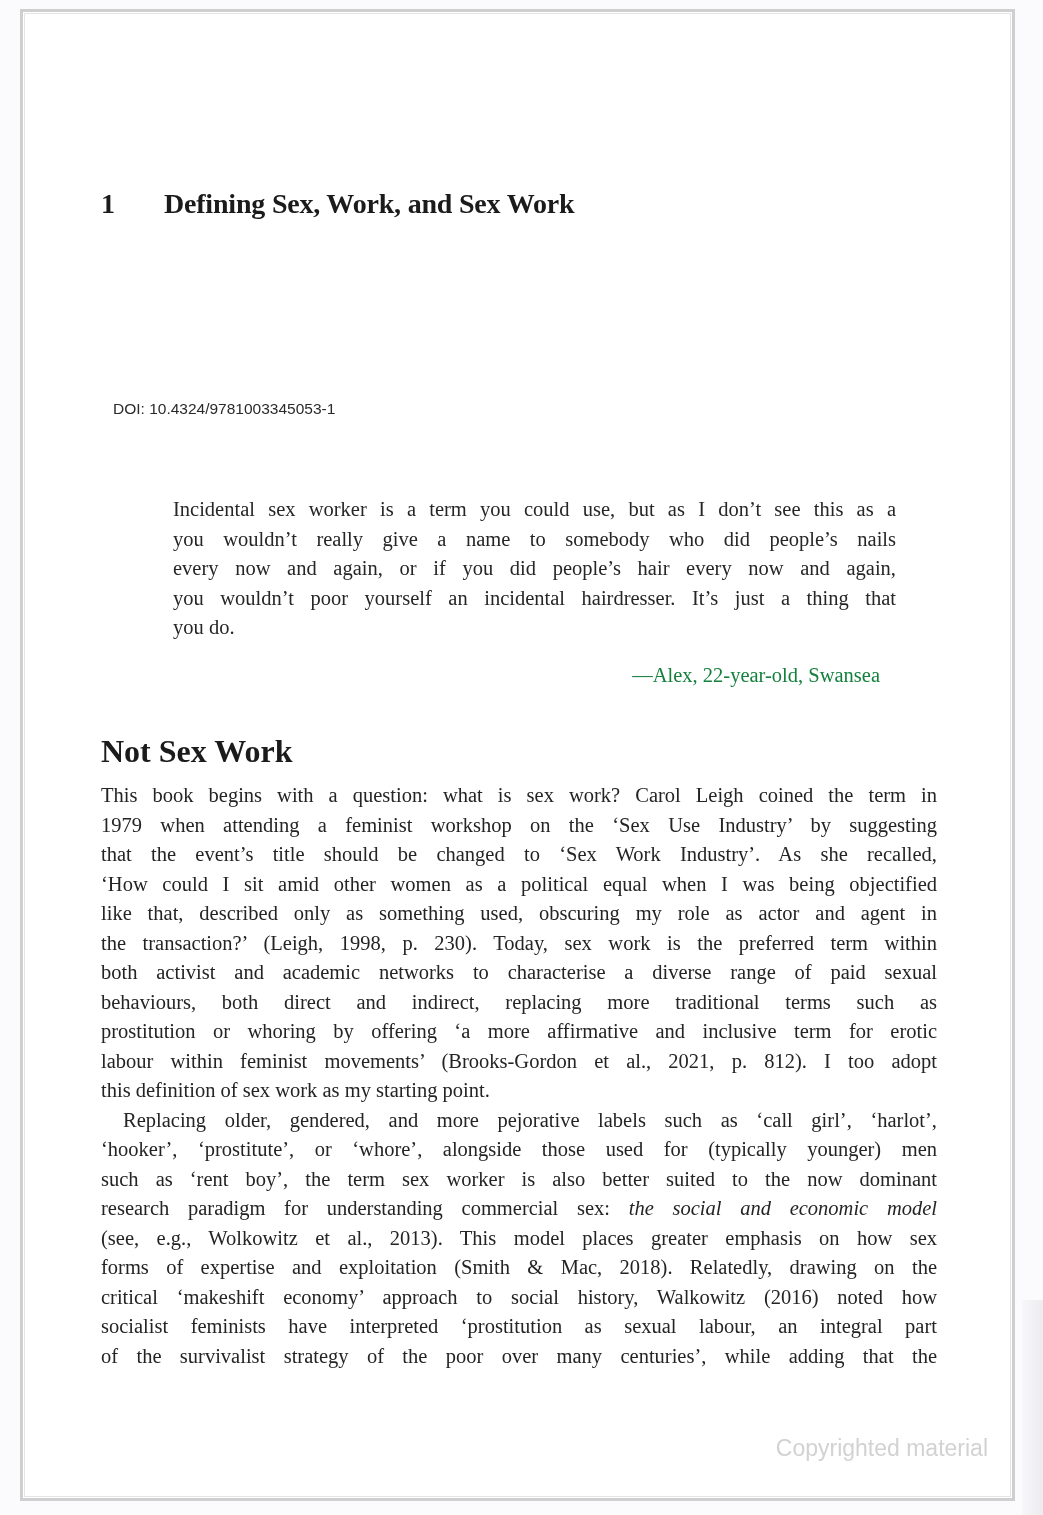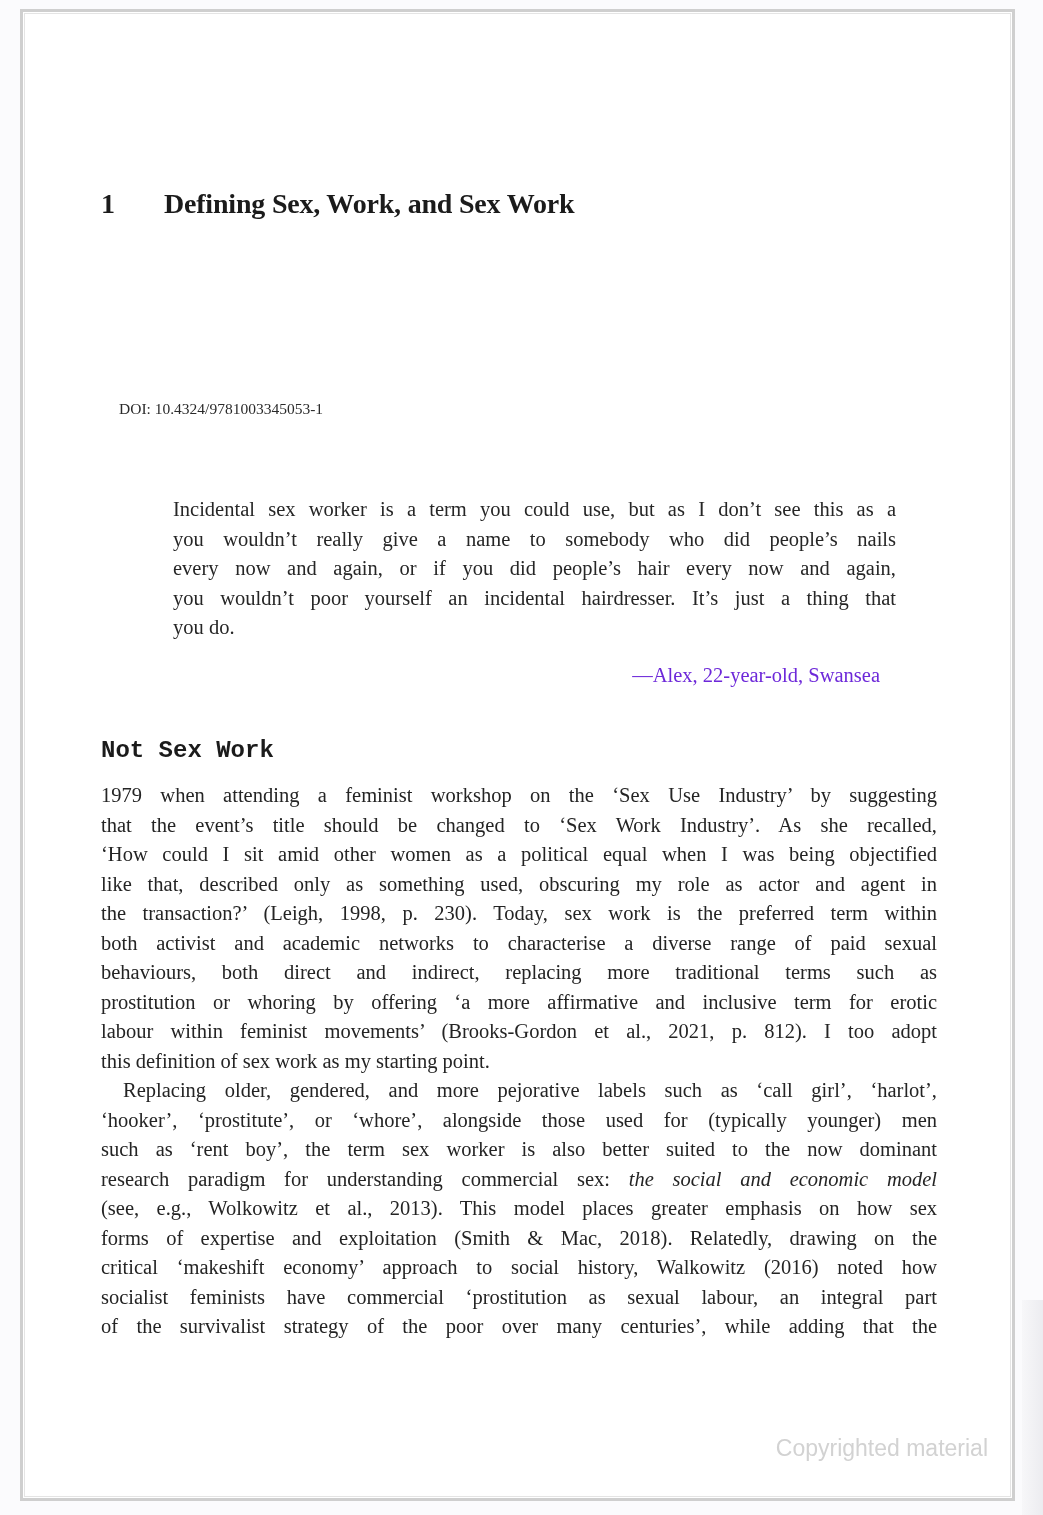--- a/index.html
+++ b/index.html
@@ -54,23 +54,23 @@
       color: #1b1b1b;
       white-space: nowrap;
       letter-spacing: -0.2px;
     }
     .chapter-number {
       display: inline-block;
       width: 63px;
     }
     .doi {
       position: absolute;
-      left: 119px;
+      left: 113px;
       top: 399px;
-      font-family: Liberation Serif, serif;
+      font-family: Liberation Sans, sans-serif;
       font-size: 15.5px;
       line-height: 20px;
       color: #2a2a2a;
       white-space: nowrap;
       text-align: center;
     }
     .epigraph {
       position: absolute;
       left: 157px;
       top: 479px;
@@ -90,30 +90,30 @@
     .epigraph-line.last {
       text-align-last: left;
     }
     .attribution {
       position: absolute;
       right: 163px;
       top: 661px;
       font-family: "Liberation Serif", "DejaVu Serif", serif;
       font-size: 20.5px;
       line-height: 29.5px;
-      color: #6d28d9;
+      color: #15803d;
       white-space: nowrap;
     }
     .section-heading {
       position: absolute;
       left: 101px;
       top: 735px;
-      font-family: Liberation Mono, monospace;
+      font-family: Liberation Serif, serif;
       font-weight: bold;
-      font-size: 24px;
+      font-size: 32px;
       line-height: 32px;
       color: #1b1b1b;
       white-space: nowrap;
     }
     .body-text {
       position: absolute;
       left: 101px;
       top: 781px;
       width: 836px;
       font-family: "Liberation Serif", "DejaVu Serif", serif;
@@ -169,37 +169,38 @@
   <span class="epigraph-line">you wouldn’t poor yourself an incidental hairdresser. It’s just a thing that</span>
   <span class="epigraph-line last">you do.</span>
 </blockquote>
 
 <div class="attribution">—Alex, 22-year-old, Swansea</div>
 
 <h2 class="section-heading" style="margin:0;">Not Sex Work</h2>
 
 <div class="body-text">
   <div>
+    <span class="body-line">This book begins with a question: what is sex work? Carol Leigh coined the term in</span>
     <span class="body-line">1979 when attending a feminist workshop on the ‘Sex Use Industry’ by suggesting</span>
     <span class="body-line">that the event’s title should be changed to ‘Sex Work Industry’. As she recalled,</span>
     <span class="body-line">‘How could I sit amid other women as a political equal when I was being objectified</span>
     <span class="body-line">like that, described only as something used, obscuring my role as actor and agent in</span>
     <span class="body-line">the transaction?’ (Leigh, 1998, p. 230). Today, sex work is the preferred term within</span>
     <span class="body-line">both activist and academic networks to characterise a diverse range of paid sexual</span>
     <span class="body-line">behaviours, both direct and indirect, replacing more traditional terms such as</span>
     <span class="body-line">prostitution or whoring by offering ‘a more affirmative and inclusive term for erotic</span>
     <span class="body-line">labour within feminist movements’ (Brooks-Gordon et al., 2021, p. 812). I too adopt</span>
     <span class="body-line last">this definition of sex work as my starting point.</span>
   </div>
   <div>
     <span class="body-line indent">Replacing older, gendered, and more pejorative labels such as ‘call girl’, ‘harlot’,</span>
     <span class="body-line">‘hooker’, ‘prostitute’, or ‘whore’, alongside those used for (typically younger) men</span>
     <span class="body-line">such as ‘rent boy’, the term sex worker is also better suited to the now dominant</span>
     <span class="body-line"><span>research paradigm for understanding commercial sex:</span> <em>the social and economic model</em></span>
     <span class="body-line">(see, e.g., Wolkowitz et al., 2013). This model places greater emphasis on how sex</span>
     <span class="body-line">forms of expertise and exploitation (Smith &amp; Mac, 2018). Relatedly, drawing on the</span>
     <span class="body-line">critical ‘makeshift economy’ approach to social history, Walkowitz (2016) noted how</span>
-    <span class="body-line">socialist feminists have commercial ‘prostitution as sexual labour, an integral part</span>
+    <span class="body-line">socialist feminists have interpreted ‘prostitution as sexual labour, an integral part</span>
     <span class="body-line">of the survivalist strategy of the poor over many centuries’, while adding that the</span>
   </div>
 </div>
 
 <div class="copyright-watermark">Copyrighted material</div>
 
 </body></html>

